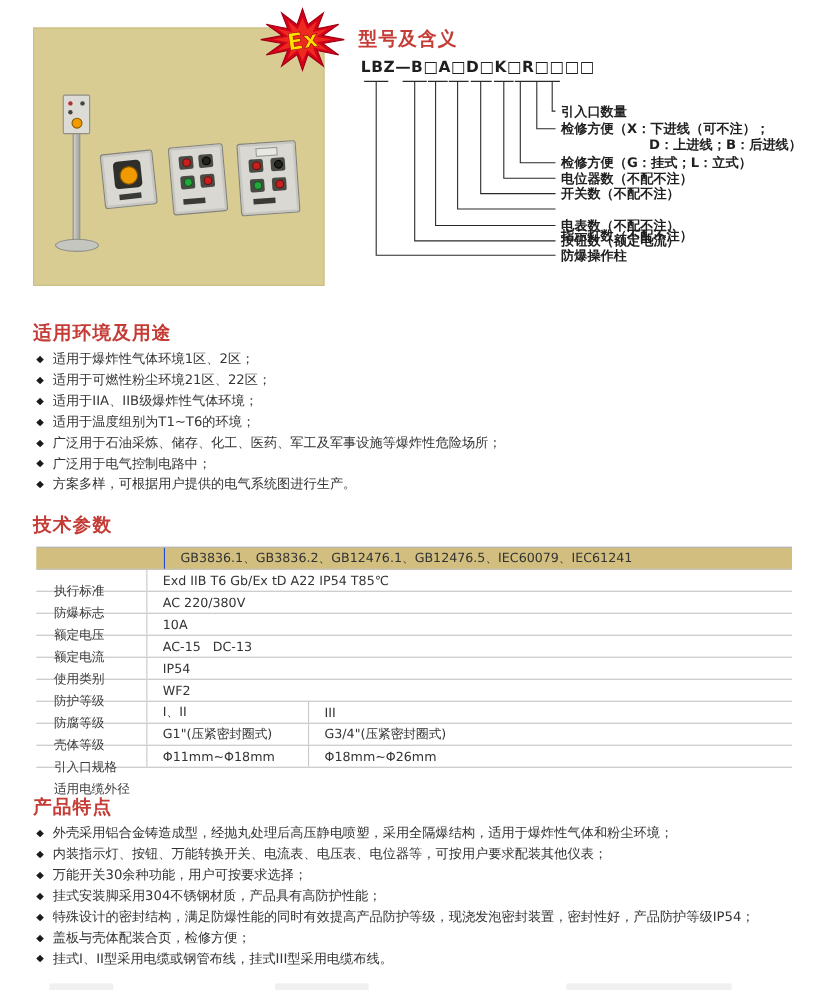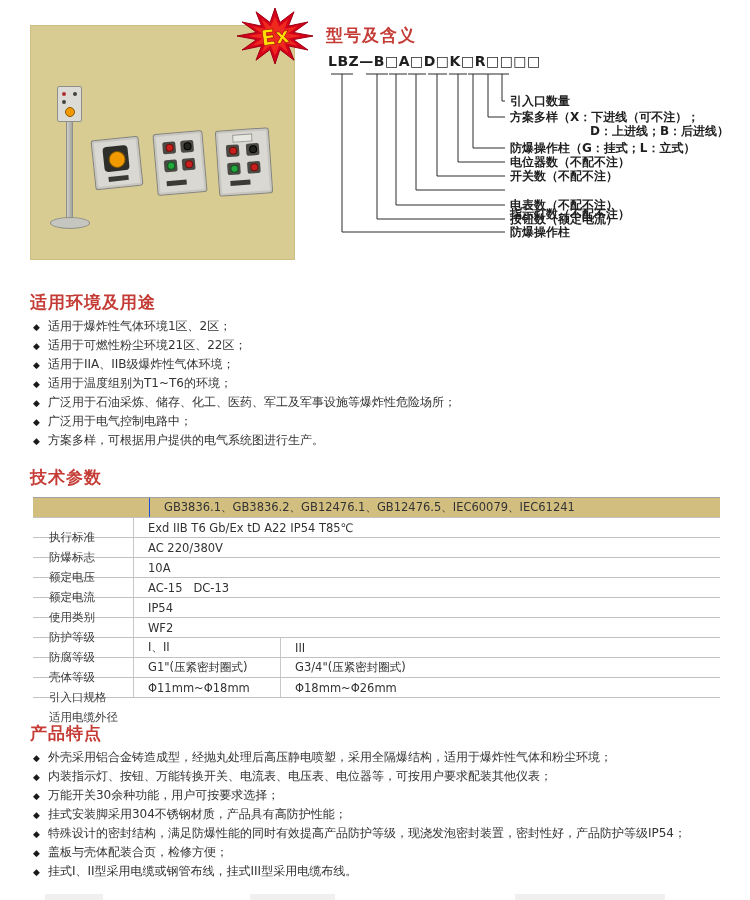--- a/index.html
+++ b/index.html
@@ -150,25 +150,25 @@
         <polyline points="145,2 145,76 177,76"></polyline>
         <polyline points="160,2 160,45 177,45"></polyline>
         <polyline points="174,2 174,29 177,29"></polyline>
       </g>
     </svg>
     <div class="diagram-labels">
         <div class="diag-label" style="top: 22px;">
           <div>引入口数量</div>
         </div>
         <div class="diag-label" style="top: 38px;">
-          <div>方案多样（X：下进线（可不注）；</div>
+          <div>检修方便（X：下进线（可不注）；</div>
           <div class="line2">D：上进线；B：后进线）</div>
         </div>
         <div class="diag-label" style="top: 69px;">
-          <div>防爆操作柱（G：挂式；L：立式）</div>
+          <div>检修方便（G：挂式；L：立式）</div>
         </div>
         <div class="diag-label" style="top: 83px; text-align: center;">
           <div>电位器数（不配不注）</div>
         </div>
         <div class="diag-label" style="top: 97px;">
           <div>开关数（不配不注）</div>
         </div>
         <div class="diag-label" style="top: 111px; margin-top: 24px;">
           <div>指示灯数（不配不注）</div>
         </div>

